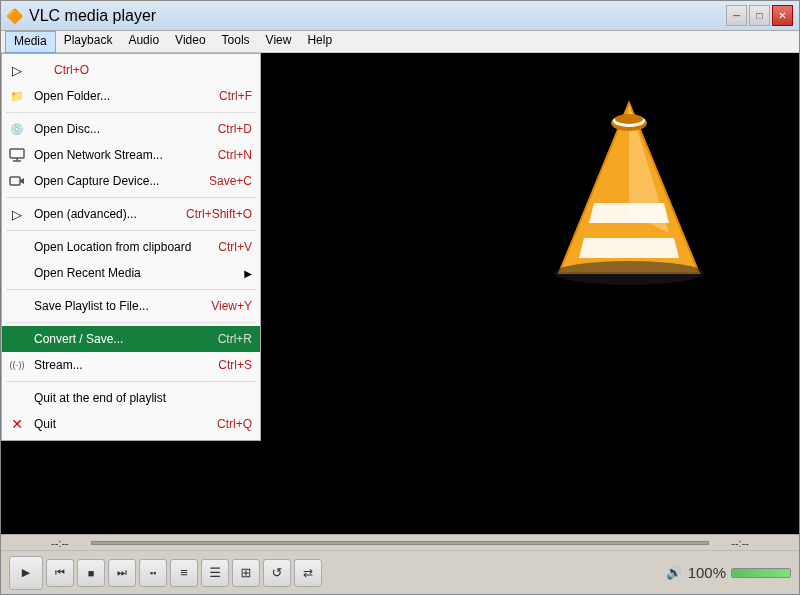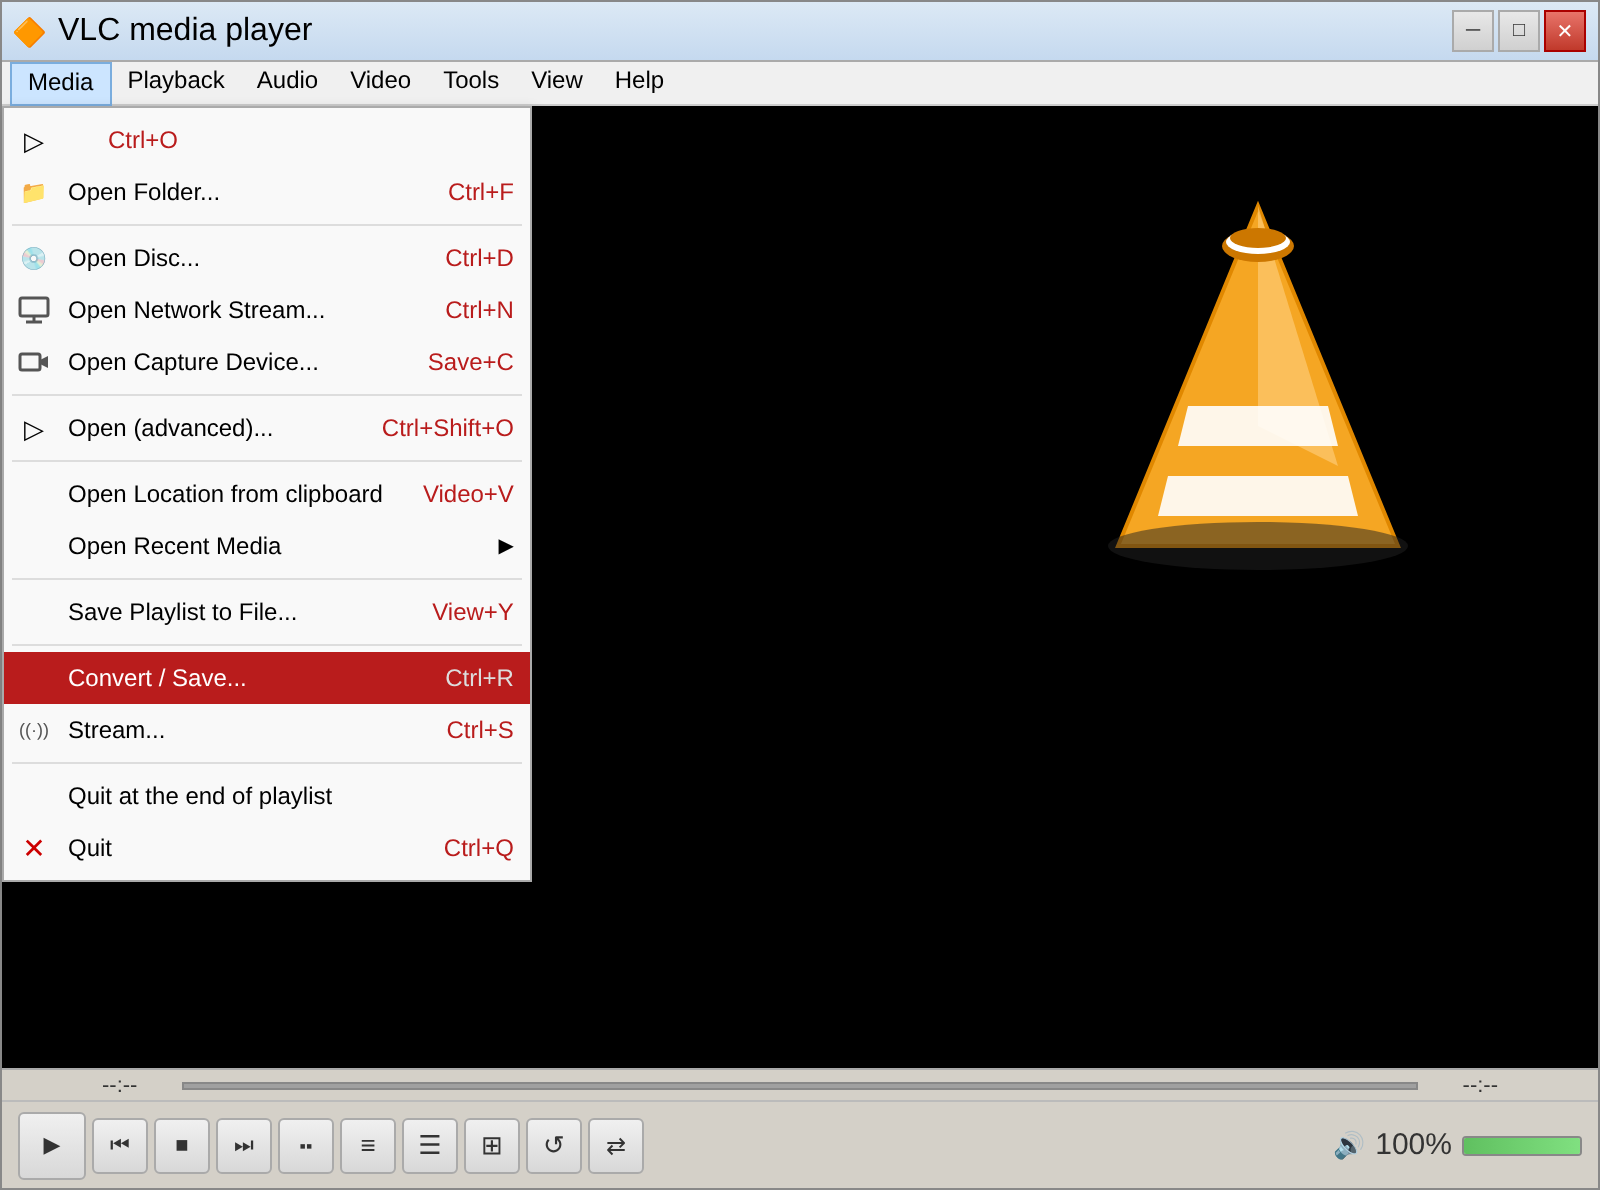--- a/index.html
+++ b/index.html
@@ -110,21 +110,21 @@
     }
     .dropdown-item {
       display: flex;
       align-items: center;
       padding: 4px 8px 4px 32px;
       cursor: pointer;
       height: 26px;
       position: relative;
     }
     .dropdown-item.highlighted {
-      background: #b91c1c;
+      background: #15803d;
       color: white;
     }
     .dropdown-item .item-icon {
       position: absolute;
       left: 6px;
       width: 18px;
       height: 18px;
       display: flex;
       align-items: center;
       justify-content: center;
@@ -331,21 +331,21 @@
 
       <div class="dropdown-item">
         <span class="item-icon">▷</span>
         <span class="item-label">Open (advanced)...</span>
         <span class="item-shortcut">Ctrl+Shift+O</span>
       </div>
       <div class="dropdown-separator"></div>
 
       <div class="dropdown-item">
         <span class="item-label">Open Location from clipboard</span>
-        <span class="item-shortcut">Video+V</span>
+        <span class="item-shortcut">Ctrl+V</span>
       </div>
 
       <div class="dropdown-item">
         <span class="item-label">Open Recent Media</span>
         <span class="arrow">▶</span>
       </div>
       <div class="dropdown-separator"></div>
 
       <div class="dropdown-item">
         <span class="item-label">Save Playlist to File...</span>

